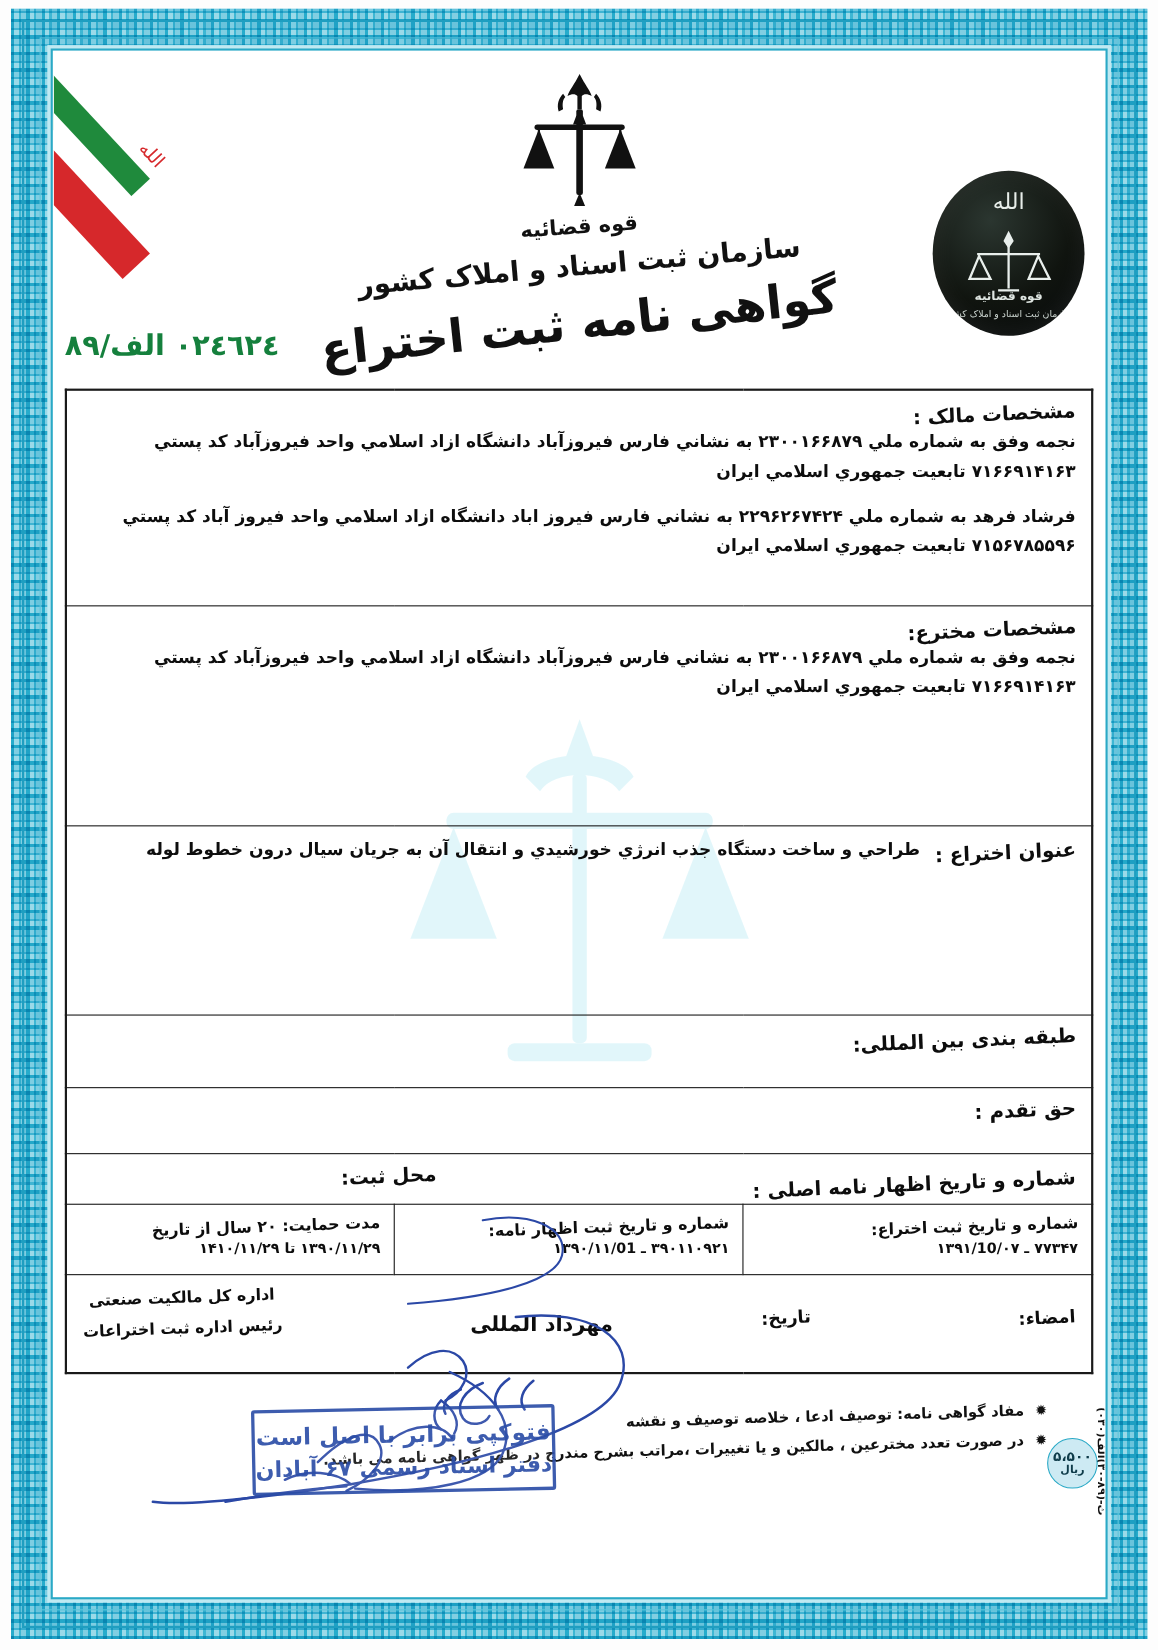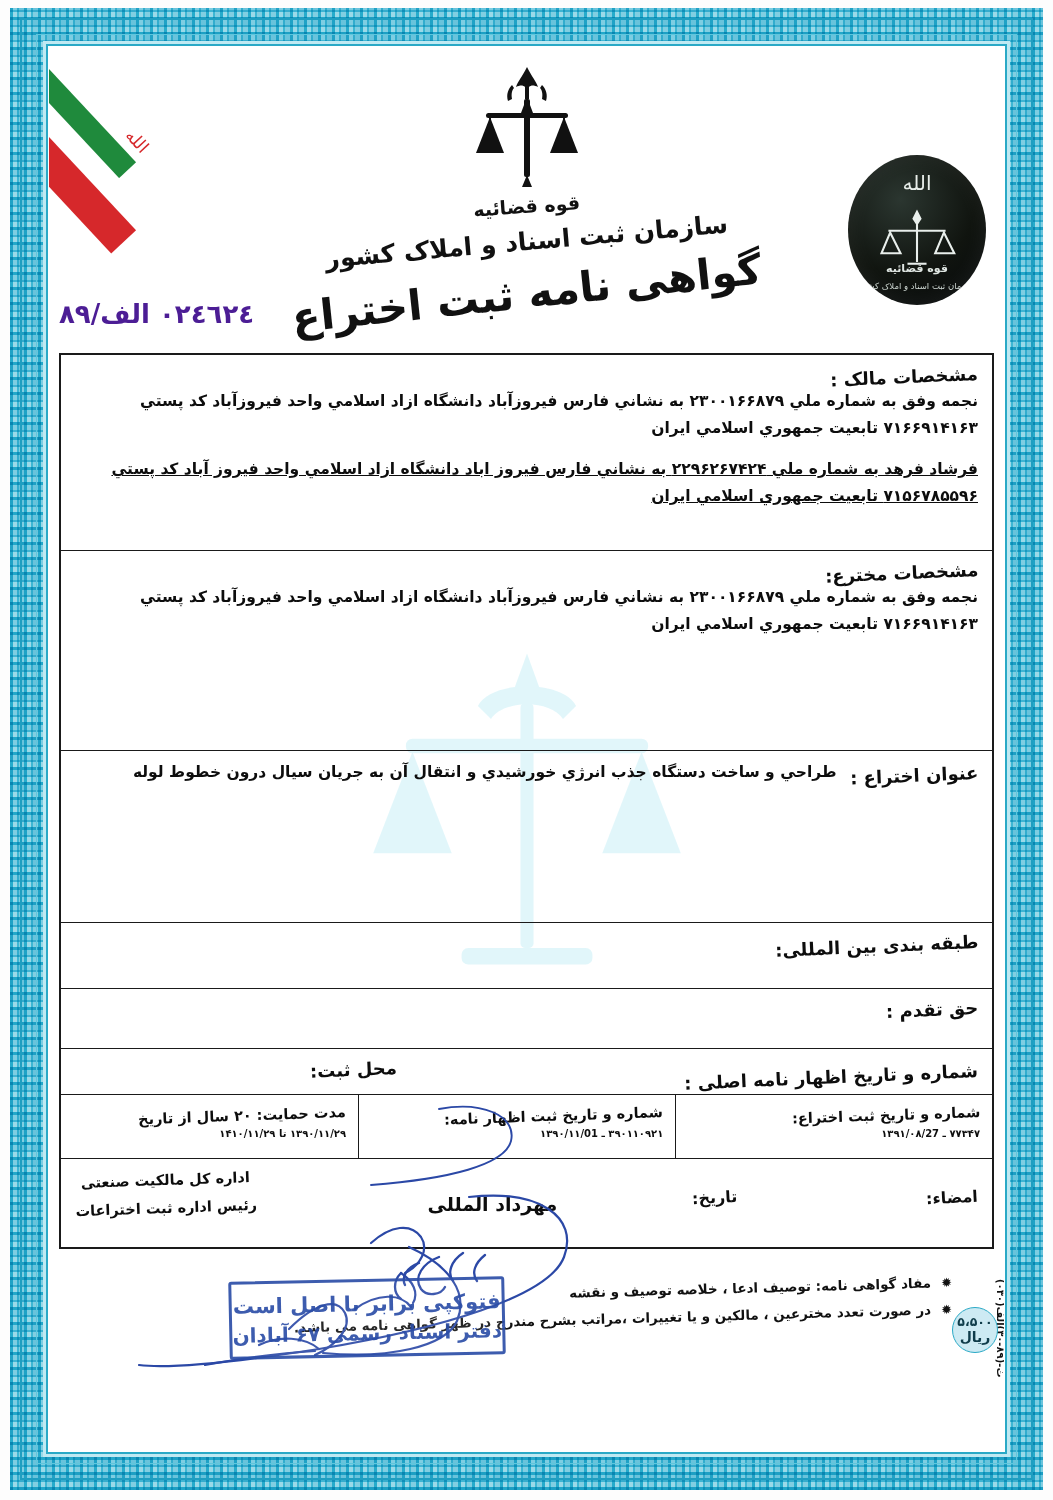--- a/index.html
+++ b/index.html
@@ -195,21 +195,21 @@
     position: absolute;
     top: 16px; width: 100%; text-align: center;
     color: #e8eeea; font-size: 20px;
   }
 
   .cert-number {
     position: absolute;
     right: auto;
     left: 10px;
     top: 252px;
-    color: #4c1d95;
+    color: #15803d;
     font-size: 26px;
     font-weight: 700;
     direction: rtl;
     letter-spacing: 2px;
     z-index: 5;
   }
 
   
   .doc-table {
     position: relative;
@@ -248,21 +248,21 @@
     font-size: 15.5px;
     font-weight: 700;
     line-height: 1.75;
     direction: rtl;
   }
   .fld-body.title-line {
     display: inline;
     font-size: 15.5px;
     margin-left: 24px;
   }
-  .party-block + .party-block { margin-top: 14px; text-decoration: underline; }
+  .party-block + .party-block { margin-top: 14px; }
 
   .row-owner   td { height: 196px; }
   .row-inventor td { height: 200px; }
   .row-title    td { height: 172px; }
   .row-class    td { height: 66px;  }
   .row-priority td { height: 60px;  }
   .row-orig     td { height: 46px;  }
   .row-nums     td { height: 64px; padding: 6px 12px; }
   .row-sign     td { height: 90px; padding: 8px 14px; }
 
@@ -275,21 +275,21 @@
   .cell-num .lbl {
     display: block;
     font-size: 14.5px;
     transform: rotate(-2deg);
     transform-origin: right center;
     width: fit-content;
     margin-left: auto;
   }
   .cell-num .val {
     display: block;
-    font-size: 10px;
+    font-size: 13px;
     direction: rtl;
     unicode-bidi: plaintext;
     margin-top: 3px;
   }
   .sign-office {
     font-size: 14.5px;
     font-weight: 700;
     line-height: 1.9;
     text-align: center;
     transform: rotate(-2deg);
@@ -359,21 +359,21 @@
     background: #cdeaf3;
     border: 1.5px solid #2aa9c6;
     display: flex;
     flex-direction: column;
     align-items: center;
     justify-content: center;
     line-height: 1.15;
     z-index: 6;
   }
   .rial-badge .amt { font-size: 12.5px; font-weight: 700; color: #0f3c4a; }
-  .rial-badge .cur { font-size: 14px; font-weight: 700; color: #0f3c4a; }
+  .rial-badge .cur { font-size: 10px; font-weight: 700; color: #0f3c4a; }
 
   
   .notary-stamp {
     position: absolute;
     left: 180px;
     bottom: 94px;
     width: 276px;
     height: 78px;
     border: 3px solid #2d4fa8;
     border-radius: 3px;
@@ -508,21 +508,21 @@
             <span class="fld-label inline">شماره و تاریخ اظهار نامه اصلی :</span>
             <span class="fld-body"></span>
             <span class="fld-label inline" style="float:left; margin-left:26%;">محل ثبت:</span>
           </td>
         </tr>
 
         <tr class="row-nums">
           <td style="width:34%;">
             <div class="cell-num">
               <span class="lbl">شماره و تاریخ ثبت اختراع:</span>
-              <span class="val">۷۷۳۴۷ ـ ۱۳۹۱/۰۸/27</span>
+              <span class="val">۷۷۳۴۷ ـ ۱۳۹۱/10/۰۷</span>
             </div>
           </td>
           <td style="width:34%;">
             <div class="cell-num">
               <span class="lbl">شماره و تاریخ ثبت اظهار نامه:</span>
               <span class="val">۳۹۰۱۱۰۹۲۱ ـ ۱۳۹۰/۱۱/01</span>
             </div>
           </td>
           <td style="width:32%;">
             <div class="cell-num">

